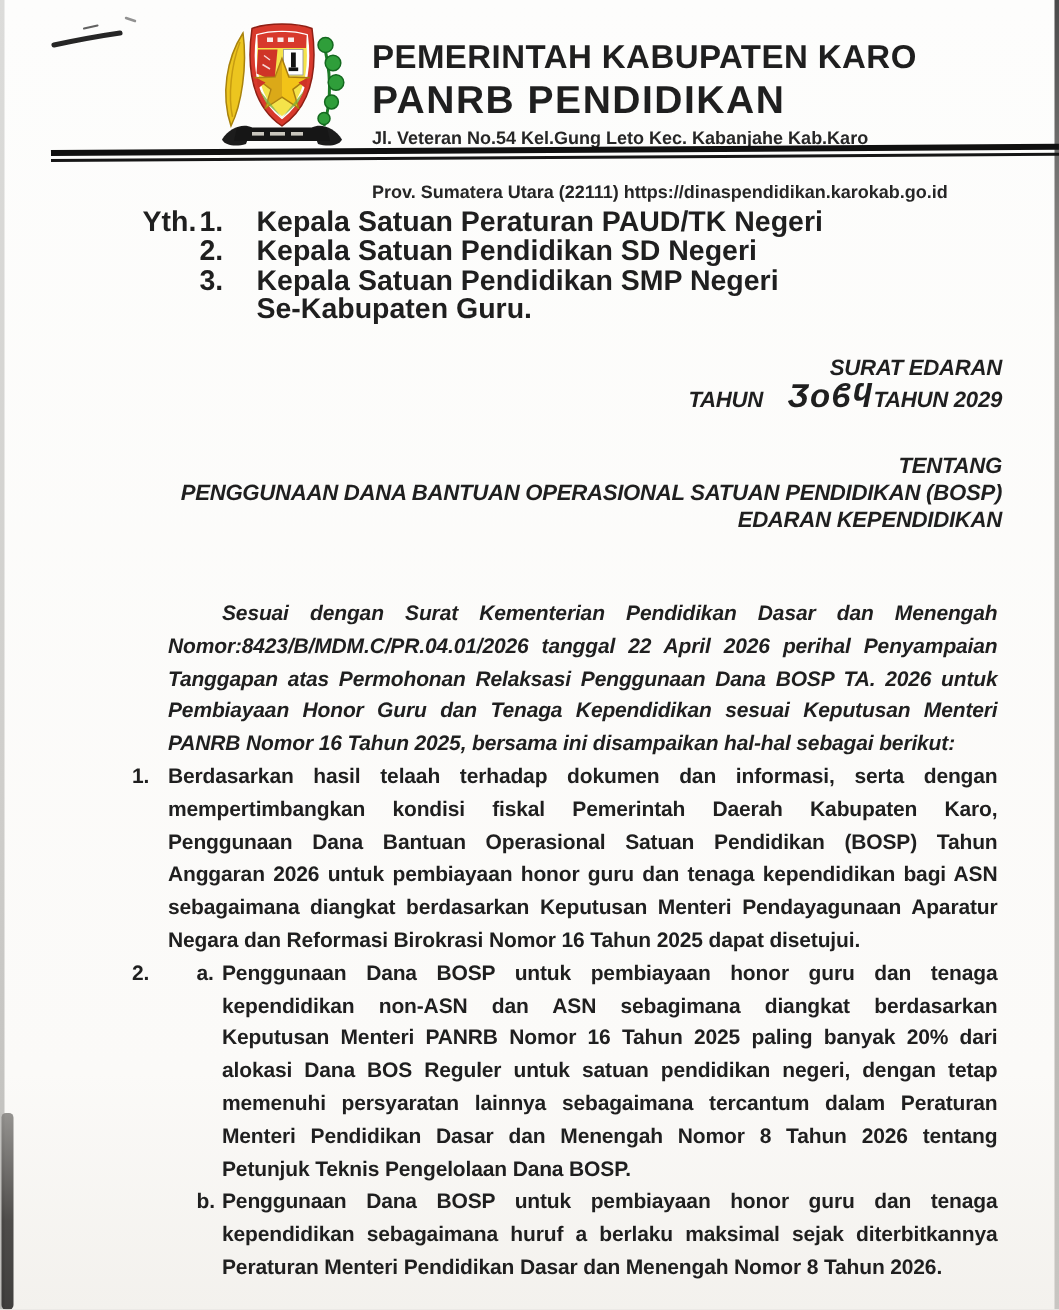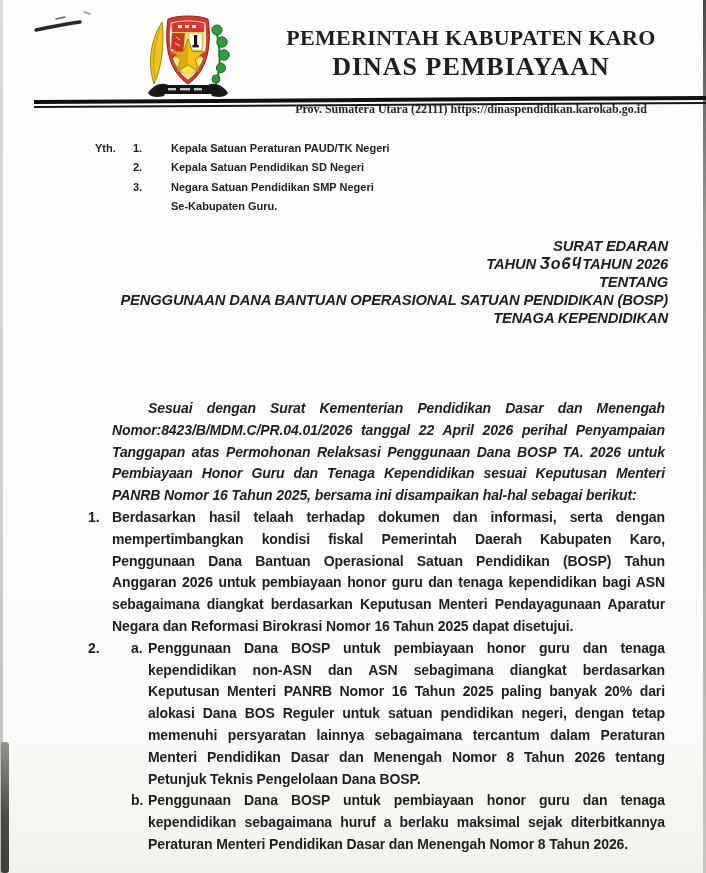--- a/index.html
+++ b/index.html
@@ -13,34 +13,34 @@
     color:#1f1f1f;
     font-weight:700;
   }
   
   .edge-left{position:absolute;left:0;top:0;bottom:0;width:3px;background:linear-gradient(180deg,#dcdcda 0%,#cfcecb 60%,#bdbcb9 100%);}
   .edge-right{position:absolute;right:0;top:0;bottom:0;width:3px;background:linear-gradient(180deg,#4a4a4a 0%,#9a9895 25%,#c8c6c2 100%);}
   .edge-bottom-left{position:absolute;left:1px;top:742px;width:8px;height:131px;border-radius:3px;background:linear-gradient(180deg,#8a8885 0%,#3c3a38 55%,#2b2a29 100%);opacity:.9;}
   .pen-mark{position:absolute;left:26px;top:6px;width:90px;height:34px;}
   
   .logo{position:absolute;left:140px;top:8px;width:96px;height:100px;}
-  .header-text{position:absolute;left:261px;top:24px;width:420px;text-align:center;font-family:Liberation Serif, serif;}
+  .header-text{position:absolute;left:248px;top:24px;width:420px;}
   .gov{font-size:22px;font-weight:700;letter-spacing:.3px;line-height:27px;white-space:nowrap;}
   .dept{font-size:26px;font-weight:700;letter-spacing:1px;line-height:31px;white-space:nowrap;}
   .addr{font-size:12px;font-weight:700;line-height:15.5px;white-space:nowrap;color:#262626;margin-top:20px;}
   .addr1{margin-top:3px;}
   .rule{position:absolute;left:34px;top:100px;width:672px;height:2px;border-top:4px solid #101010;border-bottom:2px solid #161616;transform:rotate(-0.35deg);transform-origin:left center;}
   
-  .recipients{position:absolute;left:95px;top:139px;font-size:11px;line-height:19.3px;}
+  .recipients{position:absolute;left:95px;top:139px;font-size:19px;line-height:19.3px;}
   .rec-row{display:grid;grid-template-columns:38px 38px auto;}
   
   .heading{position:absolute;left:100px;top:237px;width:568px;text-align:right;font-size:14.8px;line-height:18px;letter-spacing:-0.2px;font-style:italic;}
   .heading div{white-space:nowrap;}
-  .tentang{}
-  .handwritten{font-size:16px;letter-spacing:1px;}
+  .tentang{margin-top:26px;}
+  .handwritten{font-size:22px;letter-spacing:1px;margin-left:13px;}
   
   .body{position:absolute;left:112px;top:398px;width:553px;font-size:14px;line-height:21.8px;text-align:justify;letter-spacing:-0.1px;}
   .opening{text-indent:36px;margin:0;font-style:italic;}
   .pt{position:relative;margin:0;}
   .pt-num{position:absolute;left:-24px;top:0;}
   .sub{position:relative;margin-left:36px;}
   .sub-letter{position:absolute;left:-17px;top:0;}
 </style>
 </head>
 <body>
@@ -97,57 +97,58 @@
     <path d="M59 60 L48 70.5 L63 52 Z" fill="#7fae3a" opacity=".8"></path>
 
     <path d="M18 77 L78 77 L80 86 L16 86 Z" fill="#161616"></path>
     <rect x="28" y="80" width="8" height="2.4" fill="#e9e5da" opacity=".85"></rect>
     <rect x="40" y="80" width="10" height="2.4" fill="#e9e5da" opacity=".85"></rect>
     <rect x="54" y="80" width="8" height="2.4" fill="#e9e5da" opacity=".85"></rect>
   </svg>
 
   <div class="header-text">
     <div class="gov">PEMERINTAH KABUPATEN KARO</div>
-    <div class="dept">DINAS PEMBIAYAAN</div>
+    <div class="dept">PANRB PENDIDIKAN</div>
+    <div class="addr addr1">Jl. Veteran  No.54 Kel.Gung Leto  Kec. Kabanjahe Kab.Karo</div>
     <div class="addr">Prov. Sumatera Utara (22111) https://dinaspendidikan.karokab.go.id</div>
   </div>
 
   <div class="rule"></div>
 
   <div class="recipients">
     <div class="rec-row">
       <span>Yth.</span>
       <span>1.</span>
       <span>Kepala Satuan Peraturan PAUD/TK Negeri</span>
     </div>
     <div class="rec-row">
       <span></span>
       <span>2.</span>
       <span>Kepala Satuan Pendidikan SD Negeri</span>
     </div>
     <div class="rec-row">
       <span></span>
       <span>3.</span>
-      <span>Negara Satuan Pendidikan SMP Negeri</span>
+      <span>Kepala Satuan Pendidikan SMP Negeri</span>
     </div>
     <div class="rec-row">
       <span></span>
       <span></span>
       <span>Se-Kabupaten Guru.</span>
     </div>
   </div>
 
   <div class="heading">
     <div>SURAT EDARAN</div>
     <div>
-      <span>TAHUN </span><span class="handwritten">Ӡoϐϥ</span><span>TAHUN 2026</span>
+      <span>TAHUN </span><span class="handwritten">Ӡoϐϥ</span><span>TAHUN 2029</span>
     </div>
     <div class="tentang">TENTANG</div>
     <div>PENGGUNAAN DANA BANTUAN OPERASIONAL SATUAN PENDIDIKAN (BOSP)</div>
-    <div>TENAGA KEPENDIDIKAN</div>
+    <div>EDARAN KEPENDIDIKAN</div>
   </div>
 
   <div class="body">
     <p class="opening">Sesuai dengan Surat Kementerian Pendidikan Dasar dan Menengah Nomor:8423/B/MDM.C/PR.04.01/2026 tanggal 22 April 2026 perihal Penyampaian Tanggapan atas Permohonan Relaksasi Penggunaan Dana BOSP TA. 2026 untuk Pembiayaan Honor Guru dan Tenaga Kependidikan sesuai Keputusan Menteri PANRB Nomor 16 Tahun 2025, bersama ini disampaikan hal-hal sebagai berikut:</p>
 
     <div class="pt">
       <span class="pt-num">1.</span>
       <span>Berdasarkan hasil telaah terhadap dokumen dan informasi, serta dengan mempertimbangkan kondisi fiskal Pemerintah Daerah Kabupaten Karo, Penggunaan Dana Bantuan Operasional Satuan Pendidikan (BOSP) Tahun Anggaran 2026 untuk pembiayaan honor guru dan tenaga kependidikan bagi ASN sebagaimana diangkat berdasarkan Keputusan Menteri Pendayagunaan Aparatur Negara dan Reformasi Birokrasi Nomor 16 Tahun 2025 dapat disetujui.</span>
     </div>
 

